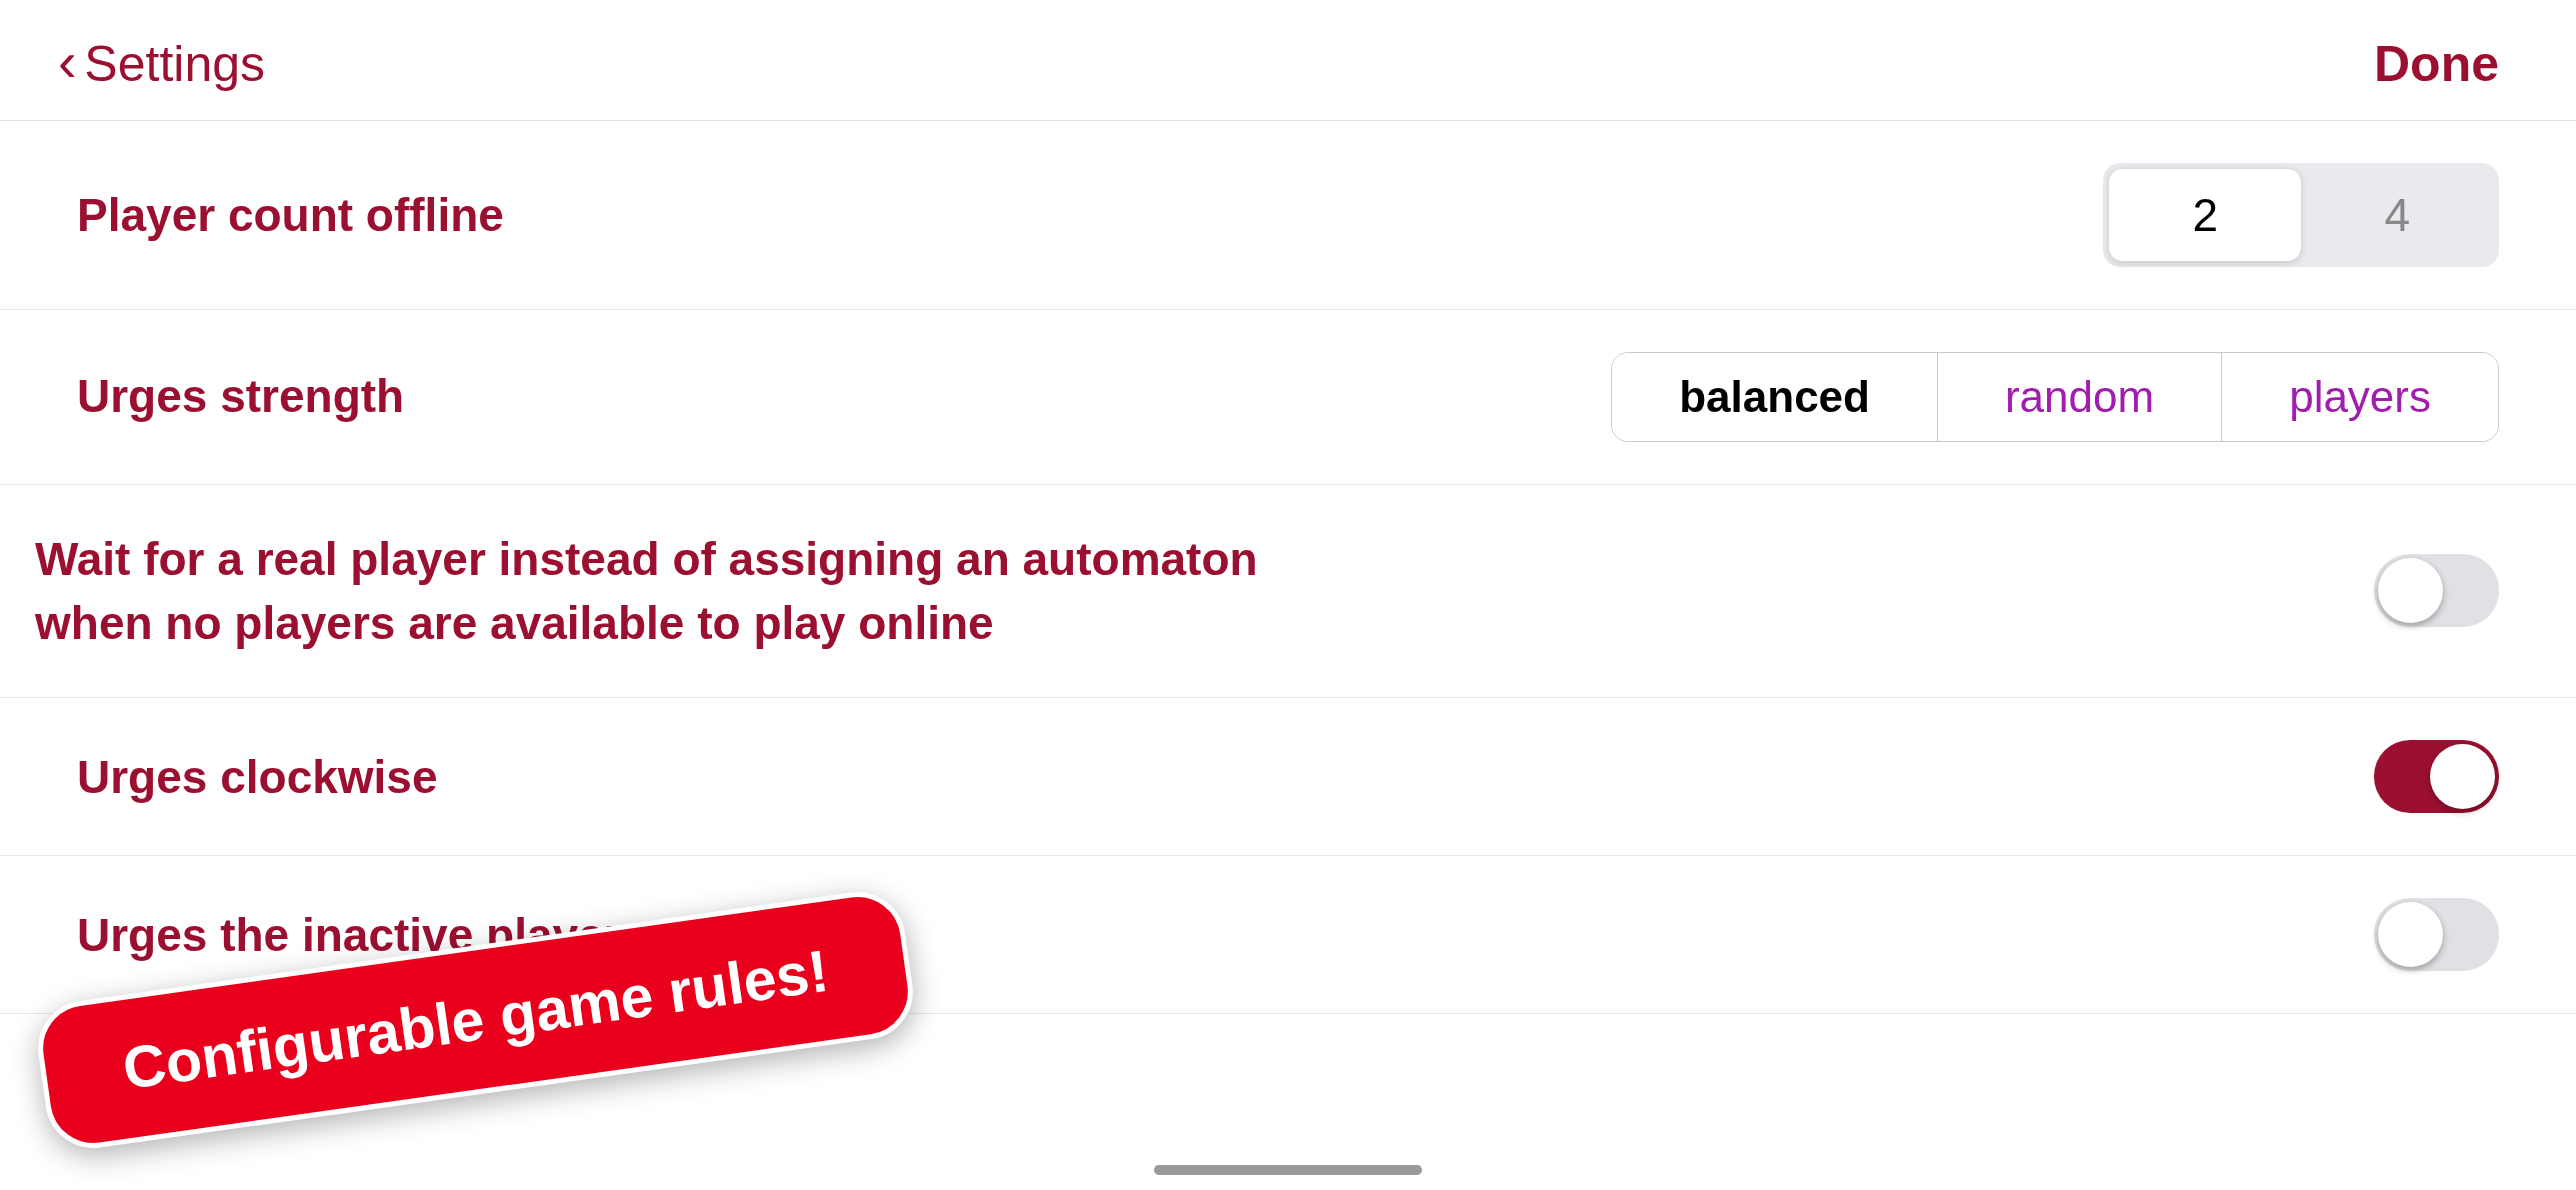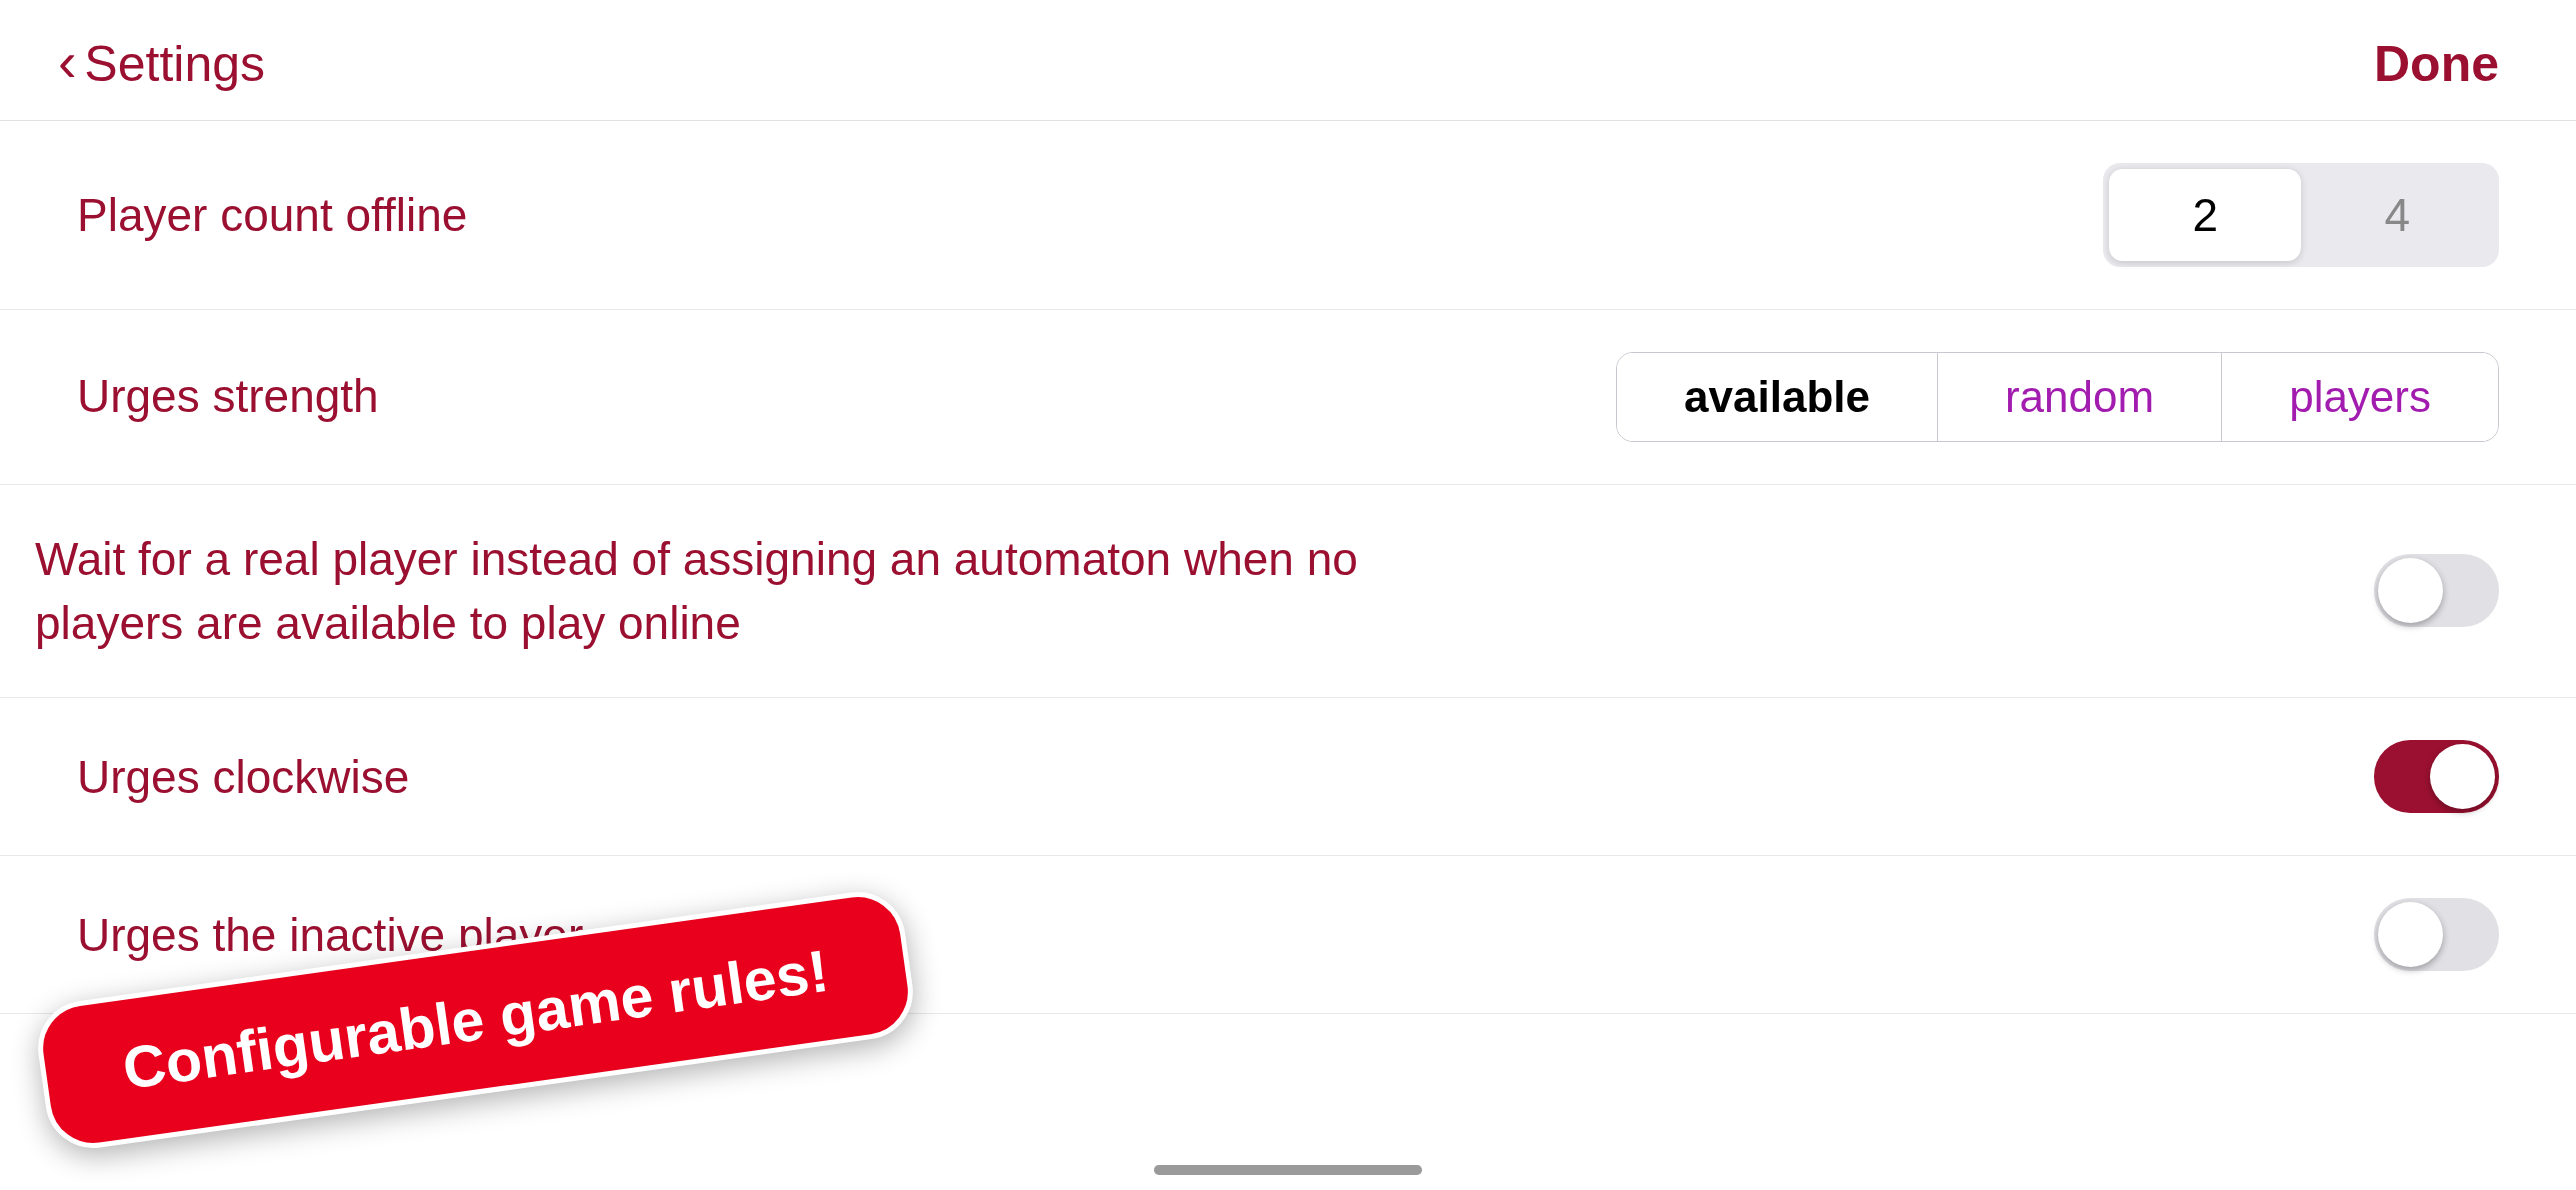--- a/index.html
+++ b/index.html
@@ -81,21 +81,21 @@
 
     .settings-row.tall {
       align-items: center;
       min-height: 153px;
       padding-left: 35px;
     }
 
     .row-label {
       color: #9b1030;
       font-size: 46px;
-      font-weight: 400;
+      font-weight: 700;
       flex: 1;
       max-width: 1342px;
       line-height: 1.4;
     }
 
     
     .segmented-control {
       display: flex;
       background: #e9e9ee;
       border-radius: 17px;
@@ -247,21 +247,21 @@
       <span class="row-label">Player count offline</span>
       <div class="segmented-control">
         <div class="segment active">2</div>
         <div class="segment">4</div>
       </div>
     </div>
 
     <div class="settings-row">
       <span class="row-label">Urges strength</span>
       <div class="strength-control">
-        <div class="strength-segment active">available</div>
+        <div class="strength-segment active">balanced</div>
         <div class="strength-segment">random</div>
         <div class="strength-segment">players</div>
       </div>
     </div>
 
     <div class="settings-row tall">
       <span class="row-label">Wait for a real player instead of assigning an automaton when no players are available to play online</span>
       <div class="toggle off">
         <div class="toggle-knob"></div>
       </div>

